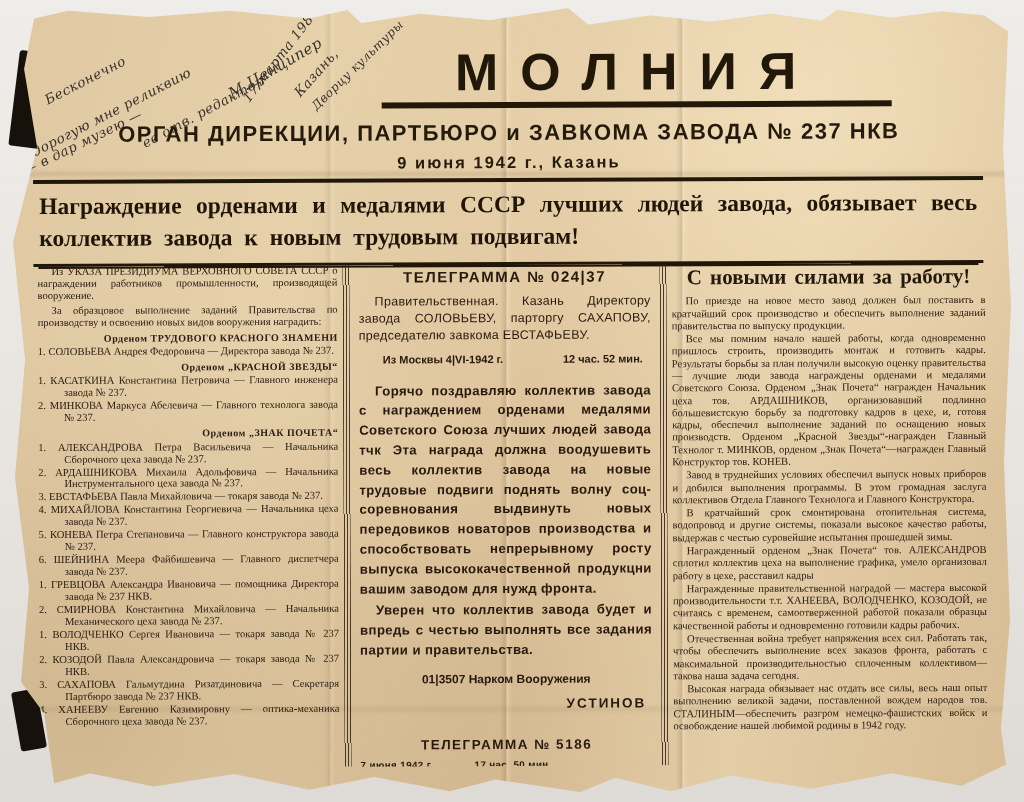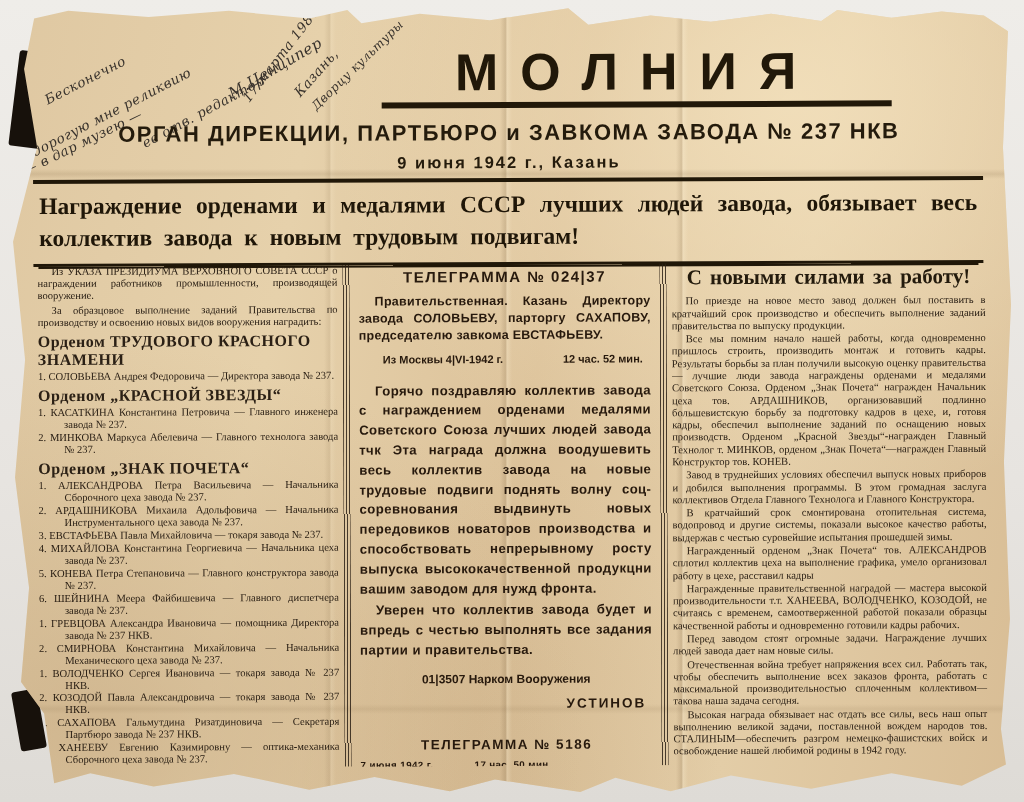--- a/index.html
+++ b/index.html
@@ -38,27 +38,27 @@
   
   .columns{position:absolute;left:30px;right:26px;top:258px;bottom:26px;display:flex;overflow:hidden;}
   .divider{flex:0 0 7px;margin:0 5px;background:repeating-linear-gradient(90deg,#2b2015 0,#2b2015 1px,transparent 1px,transparent 3px);opacity:.85;}
   .col{overflow:hidden;}
   .col-left{flex:0 0 300px;font-size:10.6px;line-height:1.13;}
   .col-mid{flex:0 0 292px;padding:0 4px;}
   .col-right{flex:1 1 auto;font-size:10.6px;line-height:1.16;}
 
   .j{text-align:justify;}
   .ind{text-indent:14px;}
-  .sec-h{text-align:left;font-weight:bold;font-size:16px;margin:4px 0 2px;letter-spacing:.5px;}
+  .sec-h{text-align:right;font-weight:bold;font-size:10px;margin:4px 0 2px;letter-spacing:.5px;}
   .li{margin-left:26px;text-indent:-26px;text-align:justify;margin-bottom:1px;}
 
   
   .tg{font-family:"Liberation Sans",sans-serif;color:#27190d;}
   .tg-h1{text-align:center;font-weight:bold;font-size:15px;letter-spacing:1.5px;margin-top:4px;}
-  .tg-addr{font-weight:bold;font-size:12.5px;line-height:1.35;text-align:justify;text-indent:16px;margin-top:8px;letter-spacing:.3px;}
+  .tg-addr{font-weight:normal;font-size:12.5px;line-height:1.35;text-align:justify;text-indent:16px;margin-top:8px;letter-spacing:.3px;}
   .tg-meta{display:flex;justify-content:space-between;font-weight:bold;font-size:11px;margin:9px 8px 0 24px;}
   .tg-body{font-weight:bold;font-size:13.2px;line-height:1.5;text-align:justify;letter-spacing:.4px;margin-top:16px;}
   .tg-body + .tg-body{margin-top:2px;}
   .tg-body.ind2{text-indent:16px;}
   .tg-sig1{text-align:center;font-weight:bold;font-size:12px;margin-top:12px;}
   .tg-sig2{text-align:right;font-weight:bold;font-size:13.5px;letter-spacing:2px;margin-top:10px;padding-right:6px;}
   .tg-h2{text-align:center;font-weight:bold;font-size:13.5px;letter-spacing:1.5px;margin-top:26px;}
   .tg2-meta{font-weight:bold;font-size:9.8px;margin-top:7px;letter-spacing:.4px;}
   .tg2-meta .r{margin-left:38px;margin-top:14px;}
 
@@ -160,21 +160,20 @@
         <div class="divider"></div>
 
         <div class="col col-right rc">
           <div class="rc-title">С новыми силами за работу!</div>
           <p class="j ind">По приезде на новое место завод должен был поставить в кратчайший срок производство и обеспечить выполнение заданий правительства по выпуску продукции.</p>
           <p class="j ind">Все мы помним начало нашей работы, когда одновременно пришлось строить, производить монтаж и готовить кадры. Результаты борьбы за план получили высокую оценку правительства — лучшие люди завода награждены орденами и медалями Советского Союза. Орденом „Знак Почета“ награжден Начальник цеха тов. АРДАШНИКОВ, организовавший подлинно большевистскую борьбу за подготовку кадров в цехе, и, готовя кадры, обеспечил выполнение заданий по оснащению новых производств. Орденом „Красной Звезды“-награжден Главный Технолог т. МИНКОВ, орденом „Знак Почета“—награжден Главный Конструктор тов. КОНЕВ.</p>
           <p class="j ind">Завод в труднейших условиях обеспечил выпуск новых приборов и добился выполнения программы. В этом громадная заслуга коллективов Отдела Главного Технолога и Главного Конструктора.</p>
           <p class="j ind">В кратчайший срок смонтирована отопительная система, водопровод и другие системы, показали высокое качество работы, выдержав с честью суровейшие испытания прошедшей зимы.</p>
           <p class="j ind">Награжденный орденом „Знак Почета“ тов. АЛЕКСАНДРОВ сплотил коллектив цеха на выполнение графика, умело организовал работу в цехе, расставил кадры</p>
           <p class="j ind">Награжденные правительственной наградой — мастера высокой производительности т.т. ХАНЕЕВА, ВОЛОДЧЕНКО, КОЗОДОЙ, не считаясь с временем, самоотверженной работой показали образцы качественной работы и одновременно готовили кадры рабочих.</p>
-          <p class="j ind">Перед заводом стоят огромные задачи. Награждение лучших людей завода дает нам новые силы.</p>
           <p class="j ind">Отечественная война требует напряжения всех сил. Работать так, чтобы обеспечить выполнение всех заказов фронта, работать с максимальной производительностью сплоченным коллективом—такова наша задача сегодня.</p>
           <p class="j ind">Высокая награда обязывает нас отдать все силы, весь наш опыт выполнению великой задачи, поставленной вождем народов тов. СТАЛИНЫМ—обеспечить разгром немецко-фашистских войск и освобождение нашей любимой родины в 1942 году.</p>
 
         </div>
 
       </div>
     </div>
   </div>
 </div>
 

